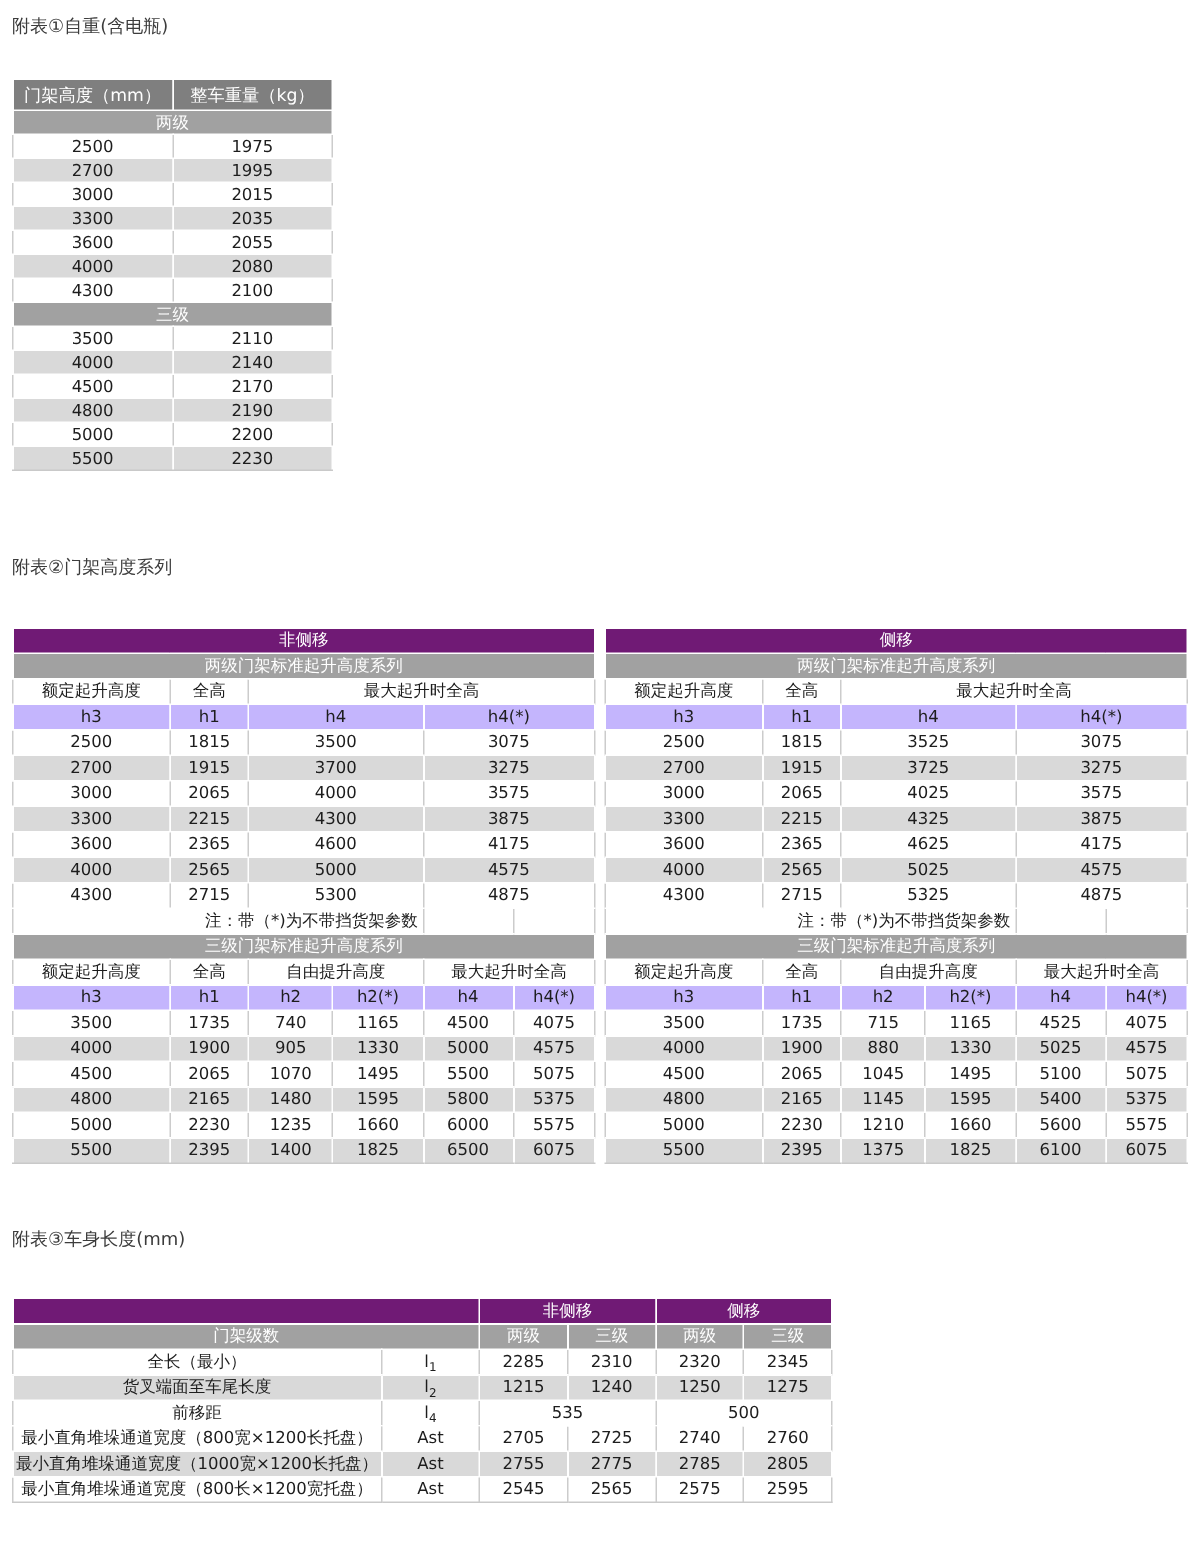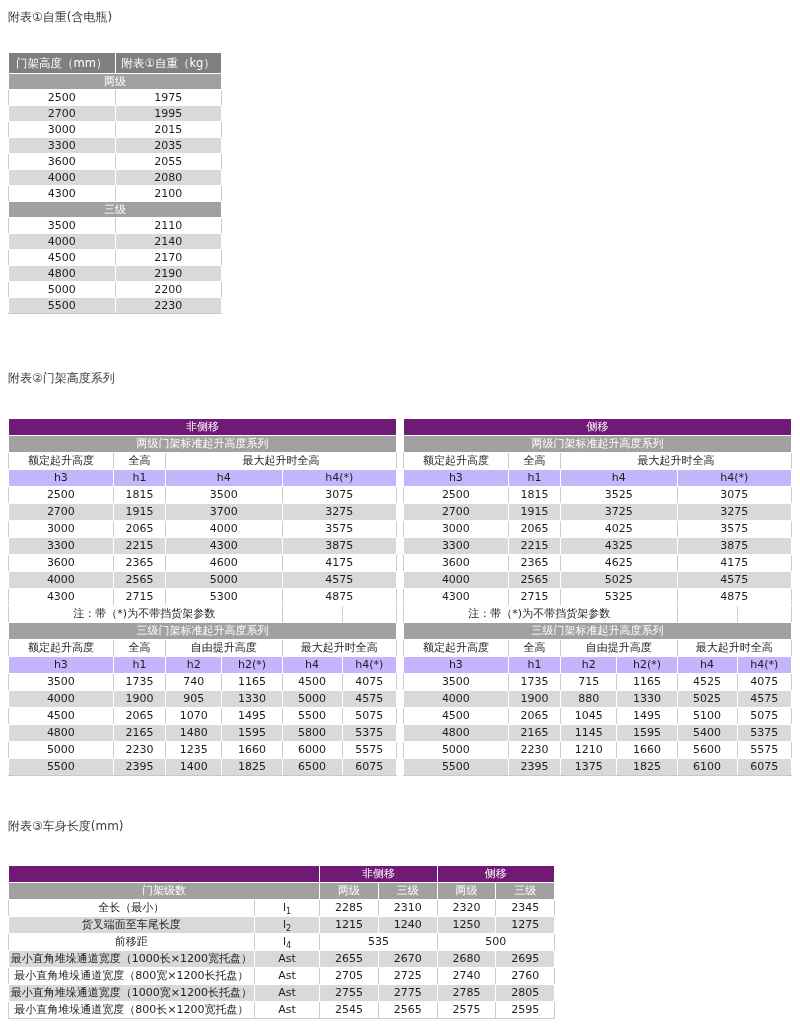--- a/index.html
+++ b/index.html
@@ -23,40 +23,40 @@
   tr.b2>td{background:#a1a1a1;color:#fff}
   tr.sub>td{background:#c4b5fd}
   tr:last-child>td{border-bottom-color:#c9c9c9}
 
   #t1{position:absolute;left:8px;top:52px;width:214px}
   #t1 tr.hd>td{background:#7f7f7f;color:#fff;height:20px;font-size:11.5px}
 
   #t2wrap{position:absolute;left:8px;top:418px;width:790px;display:flex;gap:6px}
   #t2wrap table{width:389px}
   #t2wrap td{height:16px}
-  td.note-cell{padding-right:3px}
+  td.note-cell{text-align:right;padding-right:3px}
 
   #t3{position:absolute;left:8px;top:865px;width:547px}
   #t3 td{height:16px}
   sub{font-size:8px;line-height:0}
 </style>
 </head>
 <body>
 
 <div class="title" id="title1">附表①自重(含电瓶)</div>
 
 <table id="t1">
   <colgroup>
       <col style="width:50%">
       <col style="width:50%">
     </colgroup>
   <tbody>
   <tr class="hd">
         <td>门架高度（mm）</td>
-        <td>附表①自重（kg）</td>
+        <td>整车重量（kg）</td>
       </tr>
   <tr class="b2">
         <td colspan="2">两级</td>
       </tr>
   <tr class="w">
         <td>2500</td>
         <td>1975</td>
       </tr>
   <tr class="g">
         <td>2700</td>
@@ -440,28 +440,20 @@
         <td>1240</td>
         <td>1250</td>
         <td>1275</td>
       </tr>
   <tr class="w">
         <td>前移距</td>
         <td><span>l</span><sub>4</sub></td>
         <td colspan="2">535</td>
         <td colspan="2">500</td>
       </tr>
-  <tr class="g">
-        <td>最小直角堆垛通道宽度（1000长×1200宽托盘）</td>
-        <td><span>Ast</span><sub></sub></td>
-        <td>2655</td>
-        <td>2670</td>
-        <td>2680</td>
-        <td>2695</td>
-      </tr>
   <tr class="w">
         <td>最小直角堆垛通道宽度（800宽×1200长托盘）</td>
         <td><span>Ast</span><sub></sub></td>
         <td>2705</td>
         <td>2725</td>
         <td>2740</td>
         <td>2760</td>
       </tr>
   <tr class="g">
         <td>最小直角堆垛通道宽度（1000宽×1200长托盘）</td>

